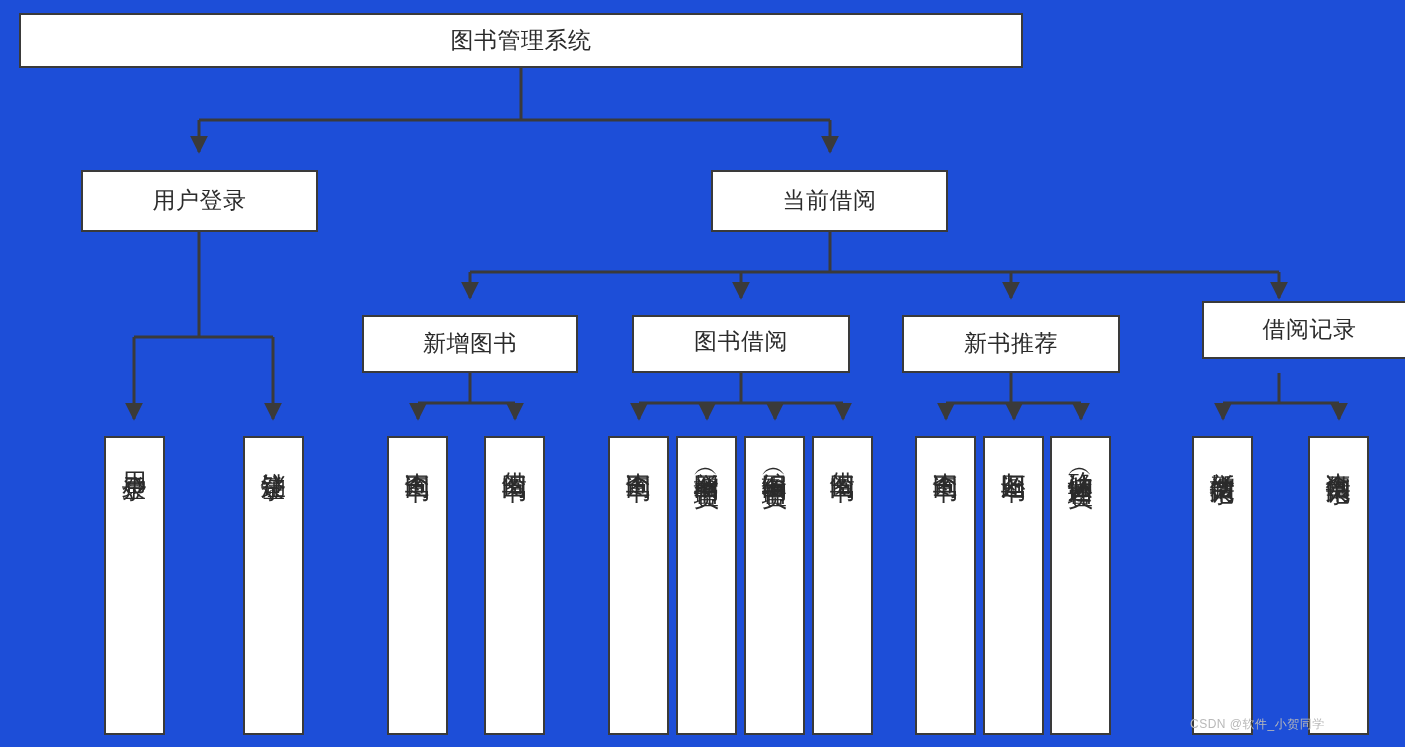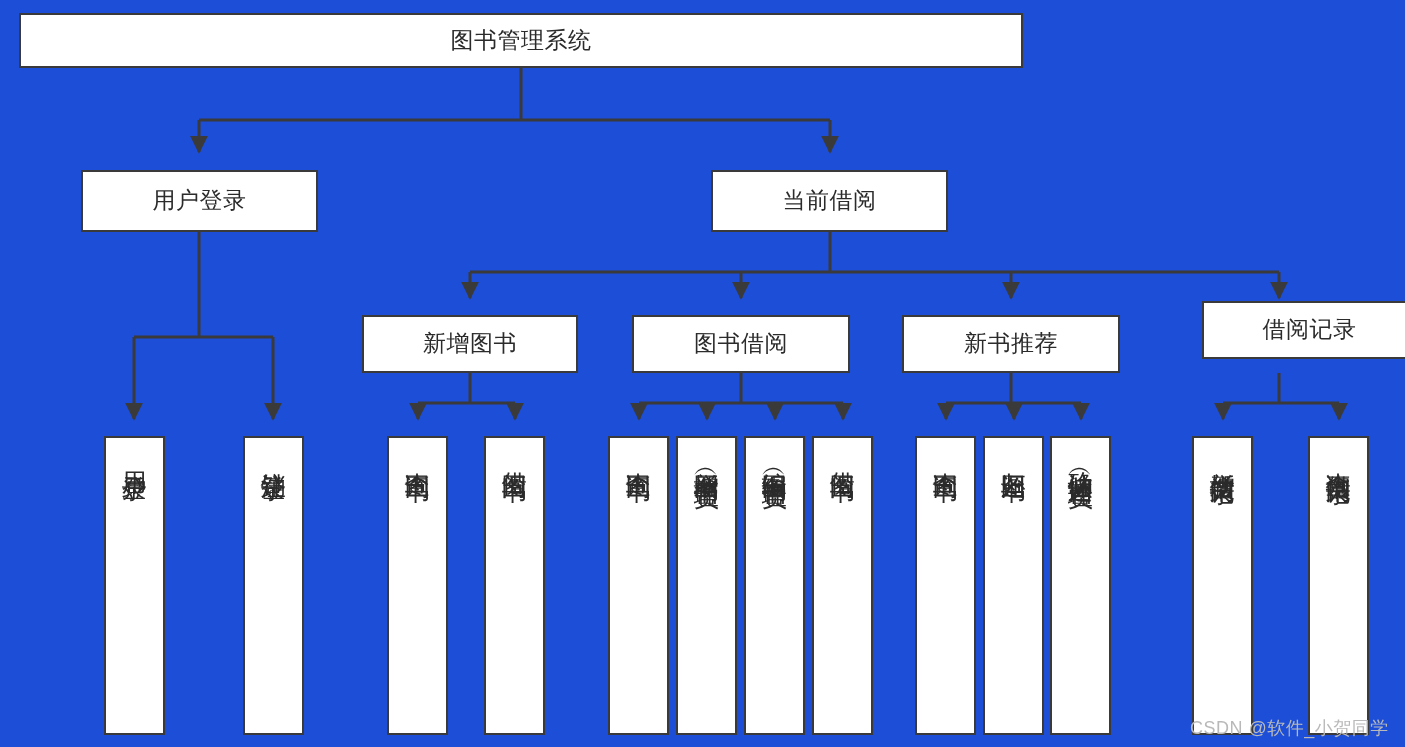--- a/index.html
+++ b/index.html
@@ -55,21 +55,21 @@
   .v-node .label {
     writing-mode: vertical-rl;
     text-orientation: upright;
     font-size: 25px;
     line-height: 1.05;
     letter-spacing: 2px;
     white-space: nowrap;
   }
   .watermark {
     position: absolute;
-    font-size: 18px;
+    font-size: 12px;
     color: #b9b9b9;
     white-space: nowrap;
     letter-spacing: 0.5px;
   }
 </style>
 </head>
 <body>
 
 <div id="canvas">
 
@@ -131,21 +131,21 @@
   <div class="node h-node" style="left:81px; top:170px; width:237px; height:62px;">
     <span class="label">用户登录</span>
   </div>
   <div class="node h-node" style="left:711px; top:170px; width:237px; height:62px;">
     <span class="label">当前借阅</span>
   </div>
 
   <div class="node h-node" style="left:362px; top:315px; width:216px; height:58px;">
     <span class="label">新增图书</span>
   </div>
-  <div class="node h-node" style="left:632px; top:315px; width:218px; height:58px;">
+  <div class="node h-node" style="left:632px; top:315px; width:218px; height:58px;font-family:Liberation Mono, monospace;">
     <span class="label">图书借阅</span>
   </div>
   <div class="node h-node" style="left:902px; top:315px; width:218px; height:58px;">
     <span class="label">新书推荐</span>
   </div>
   <div class="node h-node" style="left:1171px; top:301px; width:215px; height:58px;margin-left:31px;">
     <span class="label">借阅记录</span>
   </div>
 
   <div class="node v-node" style="left:104px; top:436px; width:61px; height:299px;">

